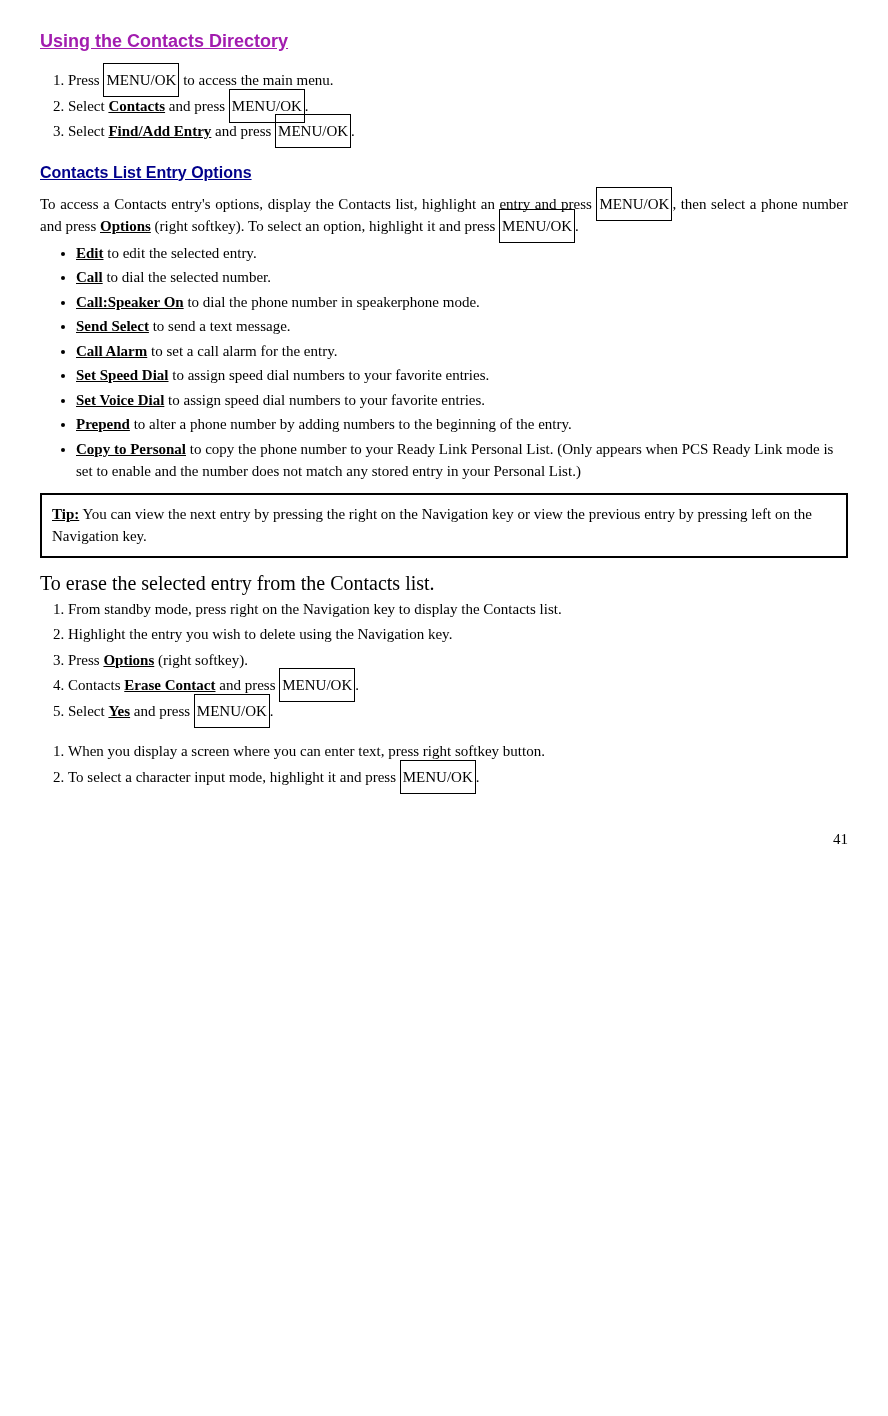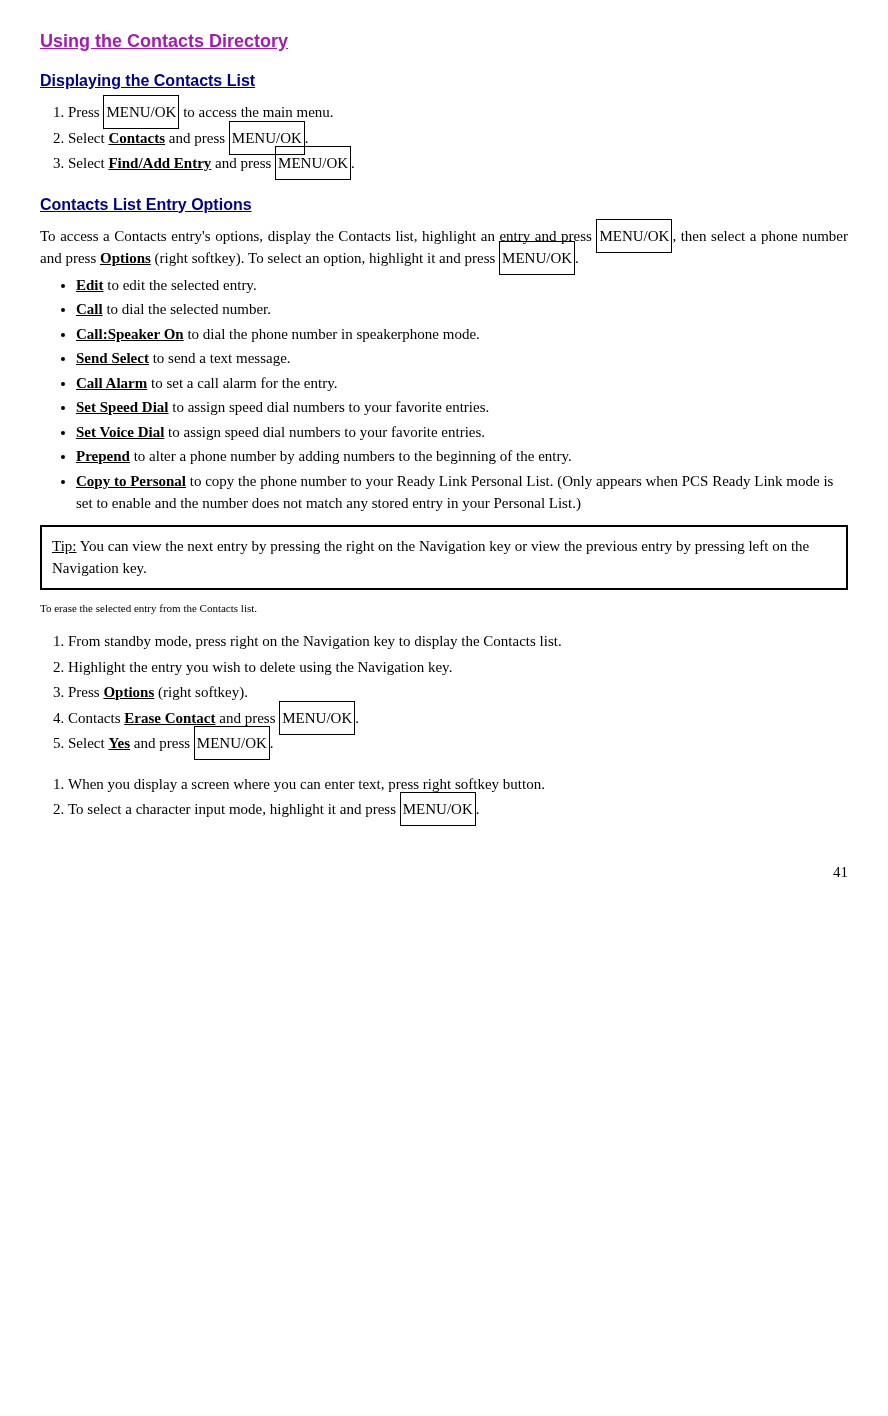--- a/index.html
+++ b/index.html
@@ -63,46 +63,45 @@
       text-align: right;
     }
     .tip-box {
       border: 2px solid #000;
       padding: 8px 10px;
       margin: 10px 0;
       font-size: 15px;
       background: #fff;
     }
     .tip-label {
-      font-weight: normal;
+      font-weight: bold;
       text-decoration: underline;
     }
     p.para {
-      font-size: 11px;
-      margin-bottom: 14px;
+      font-size: 20px;
+      margin-bottom: 0;
       text-align: justify;
     }
     .page-number {
       text-align: right;
       margin-top: 40px;
       font-size: 15px;
     }
     .indent-para {
       text-align: justify;
       font-size: 15px;
       margin-bottom: 4px;
     }
   </style>
 </head>
 <body>
 
 <h1 class="page-title">Using the Contacts Directory</h1>
 
 <div class="section">
-  <h2 class="section-title">Displaying the Contacts List</h2>
   <ol>
     <li>
       <span>Press </span><span class="bordered">MENU/OK</span><span> to access the main menu.</span>
     </li>
     <li>
       <span>Select </span><span class="bold-underline">Contacts</span><span> and press </span><span class="bordered">MENU/OK</span><span>.</span>
     </li>
     <li>
       <span>Select </span><span class="bold-underline">Find/Add Entry</span><span> and press </span><span class="bordered">MENU/OK</span><span>.</span>
     </li>

